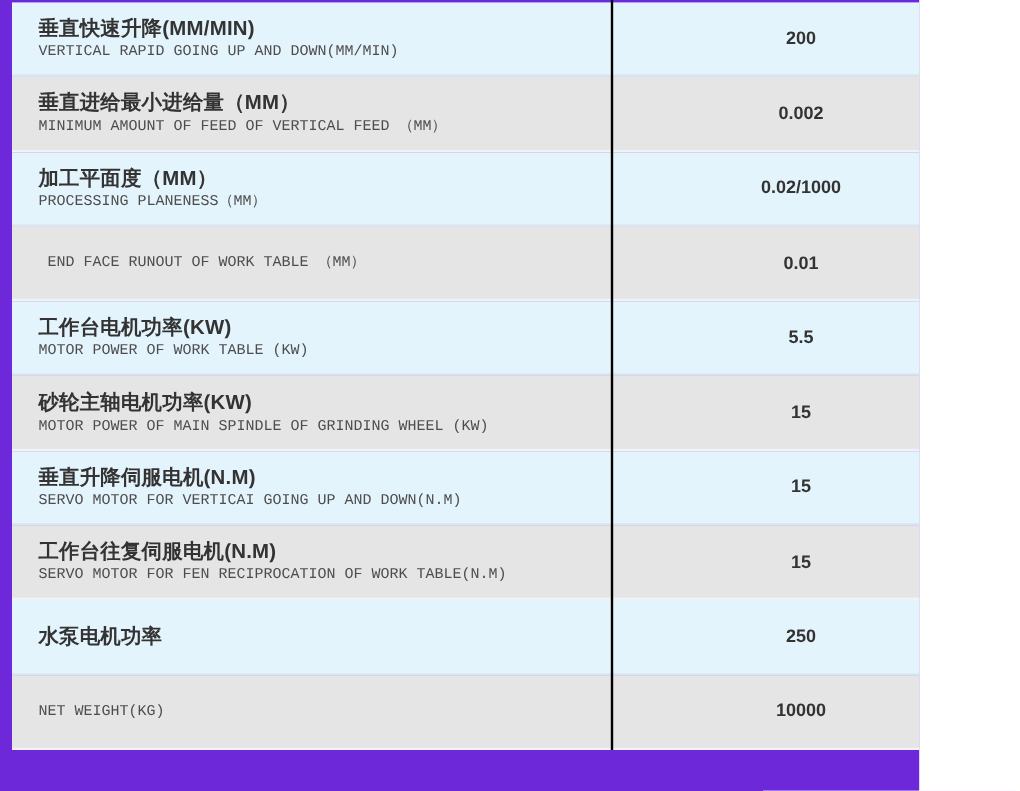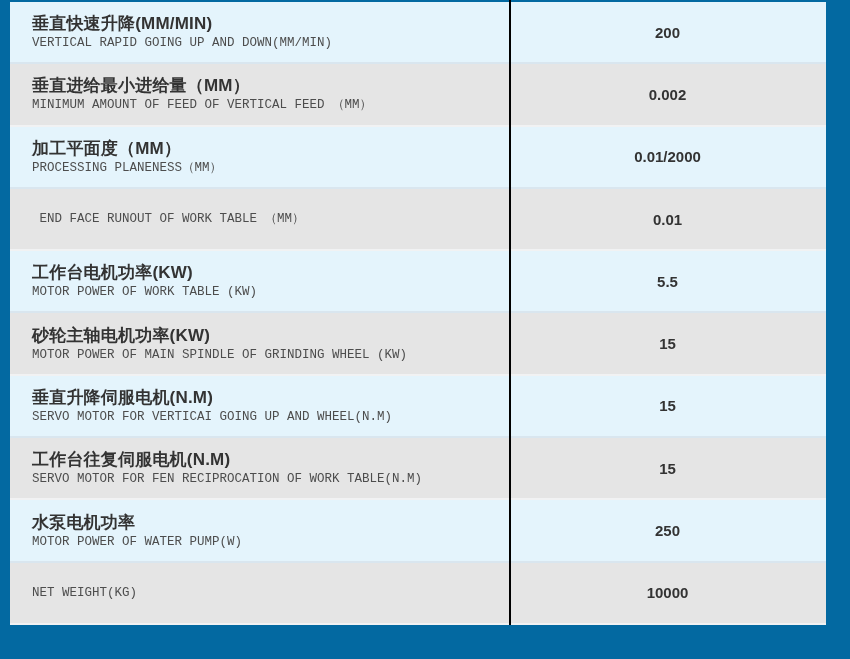--- a/index.html
+++ b/index.html
@@ -3,23 +3,23 @@
 <meta charset="utf-8">
 <style>
   html, body {
     margin: 0;
     padding: 0;
     background: #ffffff;
     font-family: "Liberation Sans", "DejaVu Sans", sans-serif;
   }
   .page {
     position: relative;
-    width: 850px;
+    width: 766px;
     height: 659px;
-    background: #0369a1;
+    background: #6d28d9;
     overflow: hidden;
   }
   .spec-table {
     position: absolute;
     left: 10px;
     top: 2px;
     width: 816px;
   }
   .row {
     display: flex;
@@ -102,21 +102,21 @@
         <span>0.002</span>
       </div>
     </div>
 
     <div class="row blue">
       <div class="cell label">
         <div class="zh">加工平面度（MM）</div>
         <div class="en">PROCESSING PLANENESS（MM）</div>
       </div>
       <div class="cell value">
-        <span>0.01/2000</span>
+        <span>0.02/1000</span>
       </div>
     </div>
 
     <div class="row gray">
       <div class="cell label">
         <div class="en"> END FACE RUNOUT OF WORK TABLE （MM）</div>
       </div>
       <div class="cell value">
         <span>0.01</span>
       </div>
@@ -138,41 +138,40 @@
         <div class="en">MOTOR POWER OF MAIN SPINDLE OF GRINDING WHEEL (KW)</div>
       </div>
       <div class="cell value">
         <span>15</span>
       </div>
     </div>
 
     <div class="row blue">
       <div class="cell label">
         <div class="zh">垂直升降伺服电机(N.M)</div>
-        <div class="en">SERVO MOTOR FOR VERTICAI GOING UP AND WHEEL(N.M)</div>
+        <div class="en">SERVO MOTOR FOR VERTICAI GOING UP AND DOWN(N.M)</div>
       </div>
       <div class="cell value">
         <span>15</span>
       </div>
     </div>
 
     <div class="row gray">
       <div class="cell label">
         <div class="zh">工作台往复伺服电机(N.M)</div>
         <div class="en">SERVO MOTOR FOR FEN RECIPROCATION OF WORK TABLE(N.M)</div>
       </div>
       <div class="cell value">
         <span>15</span>
       </div>
     </div>
 
     <div class="row blue">
       <div class="cell label">
         <div class="zh">水泵电机功率</div>
-        <div class="en">MOTOR POWER OF WATER PUMP(W)</div>
       </div>
       <div class="cell value">
         <span>250</span>
       </div>
     </div>
 
     <div class="row gray">
       <div class="cell label">
         <div class="en">NET WEIGHT(KG)</div>
       </div>

